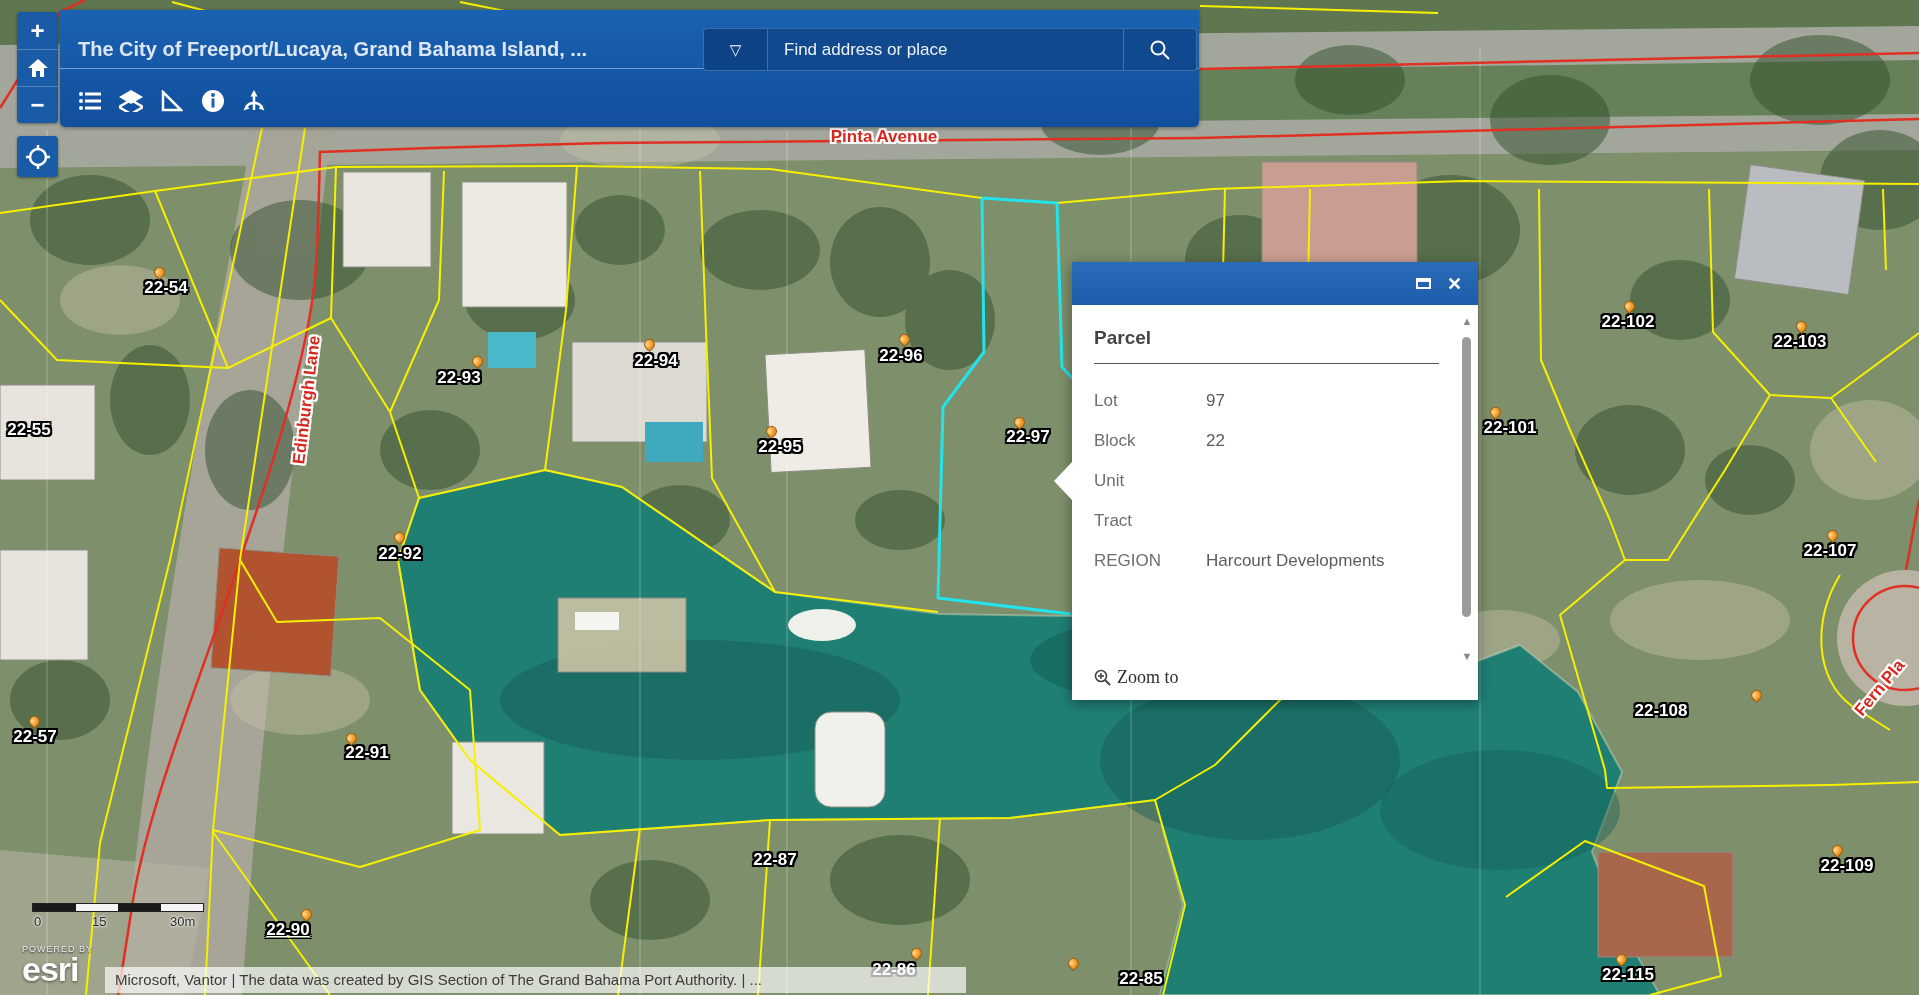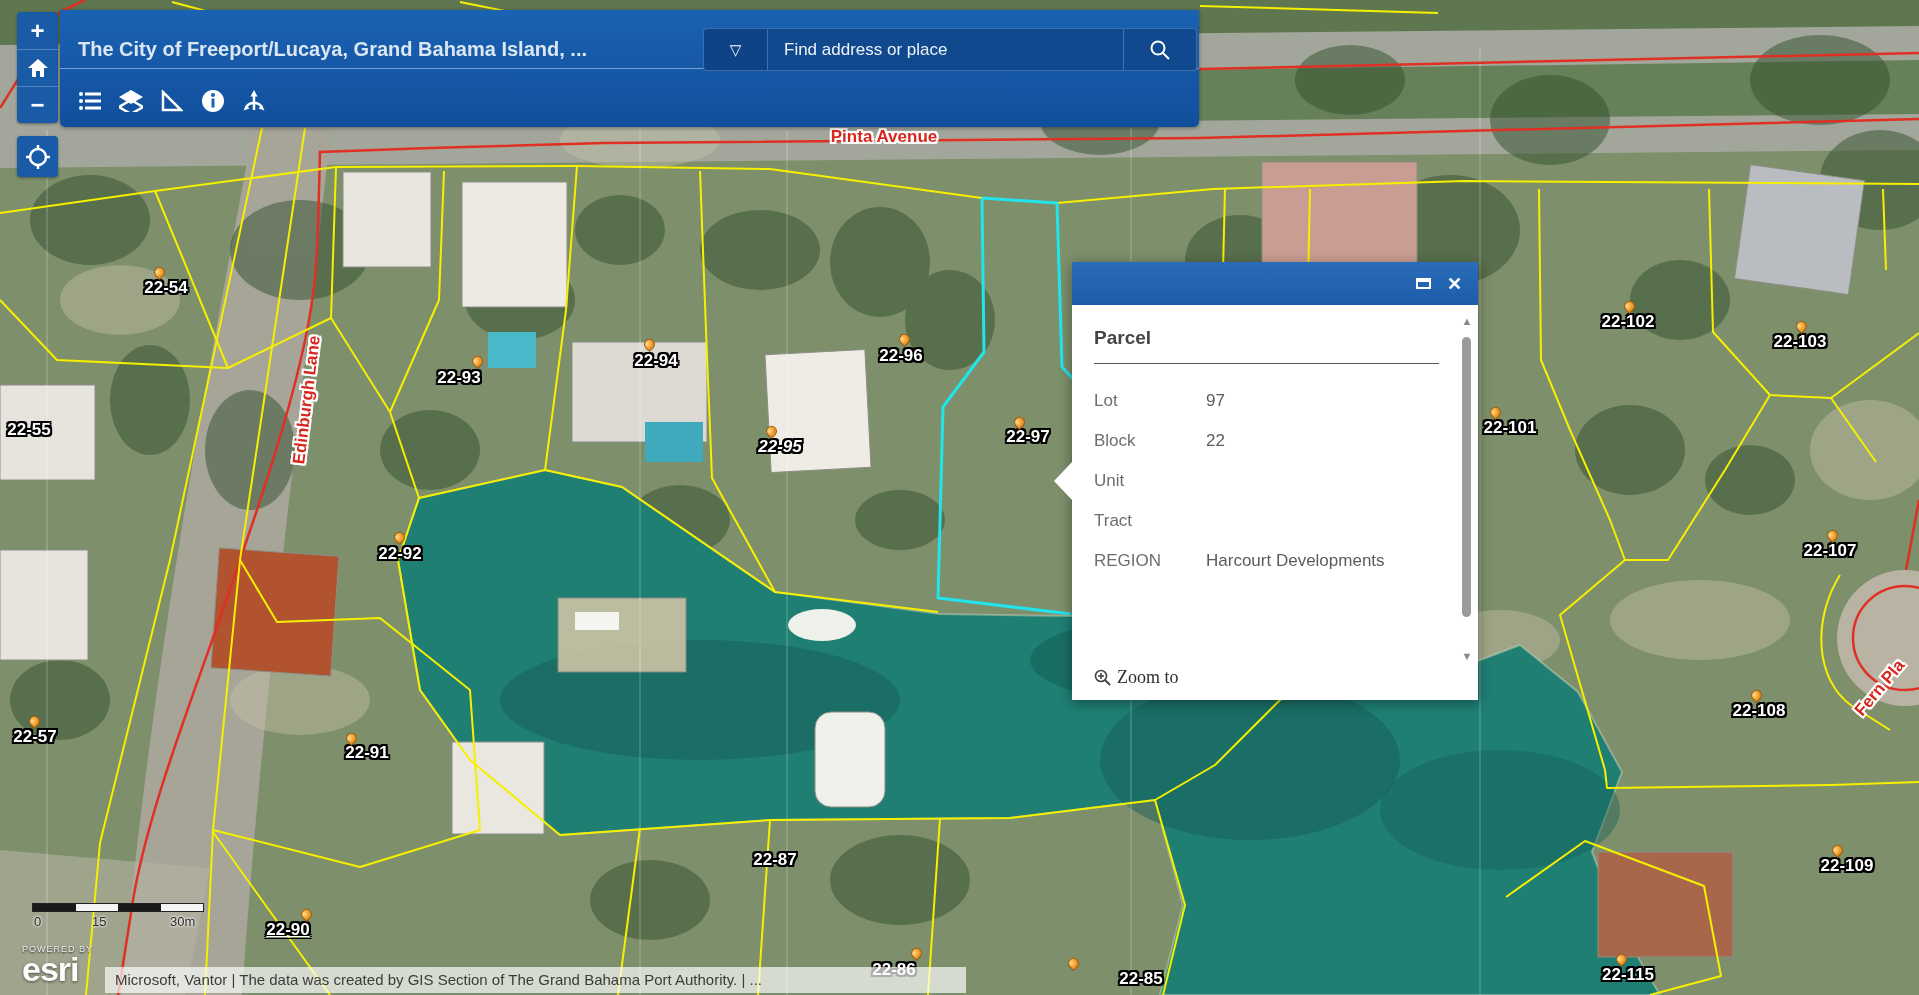--- a/index.html
+++ b/index.html
@@ -247,31 +247,31 @@
 
   <div id="parcel-labels">
       <div class="parcel-label" style="left: 166px; top: 288px;">22-54</div>
       <div class="parcel-label" style="left: 29px; top: 430px;">22-55</div>
       <div class="parcel-label" style="left: 35px; top: 737px;">22-57</div>
       <div class="parcel-label" style="left: 288px; top: 930px; text-decoration: underline;">22-90</div>
       <div class="parcel-label" style="left: 367px; top: 753px;">22-91</div>
       <div class="parcel-label" style="left: 400px; top: 554px;">22-92</div>
       <div class="parcel-label" style="left: 459px; top: 378px;">22-93</div>
       <div class="parcel-label" style="left: 656px; top: 361px;">22-94</div>
-      <div class="parcel-label" style="left: 780px; top: 447px; font-style: italic;">22-95</div>
+      <div class="parcel-label" style="left: 780px; top: 447px;">22-95</div>
       <div class="parcel-label" style="left: 901px; top: 356px;">22-96</div>
       <div class="parcel-label" style="left: 1028px; top: 437px;">22-97</div>
       <div class="parcel-label" style="left: 775px; top: 860px;">22-87</div>
       <div class="parcel-label" style="left: 894px; top: 970px;">22-86</div>
       <div class="parcel-label" style="left: 1093px; top: 979px; margin-left: 48px;">22-85</div>
       <div class="parcel-label" style="left: 1510px; top: 428px;">22-101</div>
       <div class="parcel-label" style="left: 1628px; top: 322px;">22-102</div>
       <div class="parcel-label" style="left: 1800px; top: 342px;">22-103</div>
       <div class="parcel-label" style="left: 1830px; top: 551px;">22-107</div>
-      <div class="parcel-label" style="left: 1759px; top: 711px;">22-108</div>
+      <div class="parcel-label" style="left: 1661px; top: 711px;">22-108</div>
       <div class="parcel-label" style="left: 1847px; top: 866px;">22-109</div>
       <div class="parcel-label" style="left: 1628px; top: 975px;">22-115</div>
     </div>
   <div id="street-labels">
       <div class="street-label" style="left: 884px; top: 137px; transform: translate(-50%, -50%) rotate(0deg);">Pinta Avenue</div>
       <div class="street-label" style="left: 307px; top: 400px; transform: translate(-50%, -50%) rotate(-83deg);">Edinburgh Lane</div>
       <div class="street-label" style="left: 1880px; top: 688px; transform: translate(-50%, -50%) rotate(-50deg);">Fern Pla</div>
     </div>
   <div id="pins">
       <div class="pin-wrap" style="left: 160px; top: 274px;">

